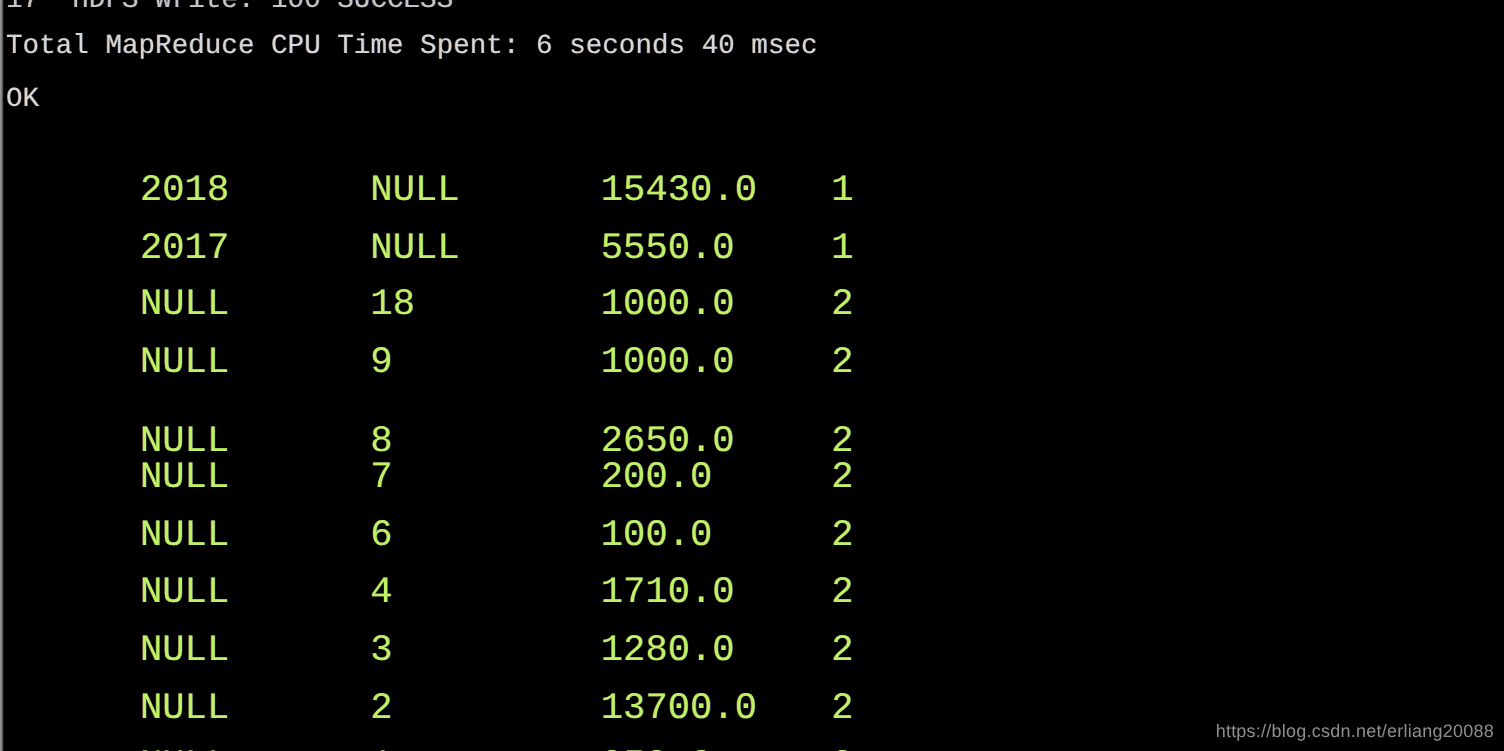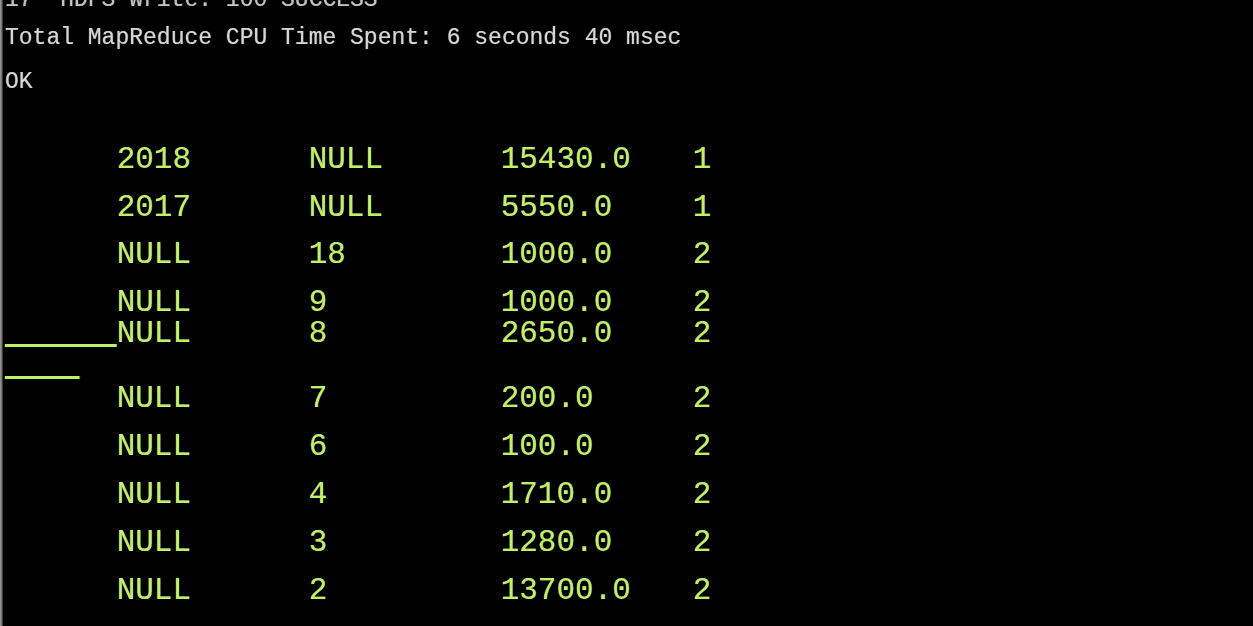--- a/index.html
+++ b/index.html
@@ -105,21 +105,21 @@
     </div>
 
     <div class="row" style="top:207px;">
       <span class="cell c1">NULL</span><span class="cell c2">18</span><span class="cell c3">1000.0</span><span class="cell c4">2</span>
     </div>
 
     <div class="row" style="top:255px;">
       <span class="cell c1">NULL</span><span class="cell c2">9</span><span class="cell c3">1000.0</span><span class="cell c4">2</span>
     </div>
 
-    <div class="row" style="top:286px;text-decoration:underline;">
+    <div class="row" style="top:321px;">
       <span class="cell c1">NULL</span><span class="cell c2">8</span><span class="cell c3">2650.0</span><span class="cell c4">2</span>
     </div>
 
     <div class="row" style="top:351px;">
       <span class="cell c1">NULL</span><span class="cell c2">7</span><span class="cell c3">200.0</span><span class="cell c4">2</span>
     </div>
 
     <div class="row" style="top:399px;">
       <span class="cell c1">NULL</span><span class="cell c2">6</span><span class="cell c3">100.0</span><span class="cell c4">2</span>
     </div>
@@ -135,14 +135,15 @@
     <div class="row" style="top:543px;">
       <span class="cell c1">NULL</span><span class="cell c2">2</span><span class="cell c3">13700.0</span><span class="cell c4">2</span>
     </div>
 
     <div class="row" style="top:591px;">
       <span class="cell c1">NULL</span><span class="cell c2">1</span><span class="cell c3">850.0</span><span class="cell c4">2</span>
     </div>
 
   </div>
 
+  <div id="watermark">https://blog.csdn.net/erliang20088</div>
 
 </div>
 
 </body></html>

